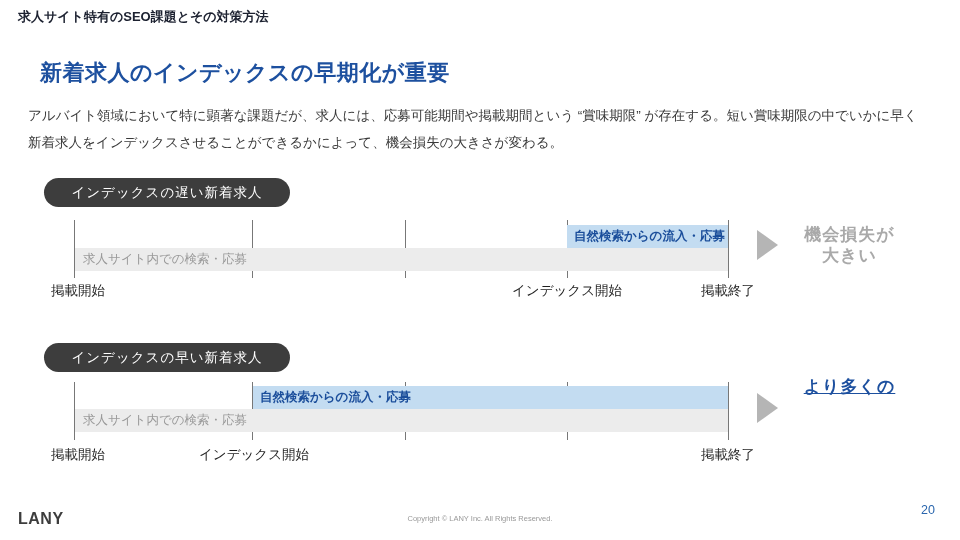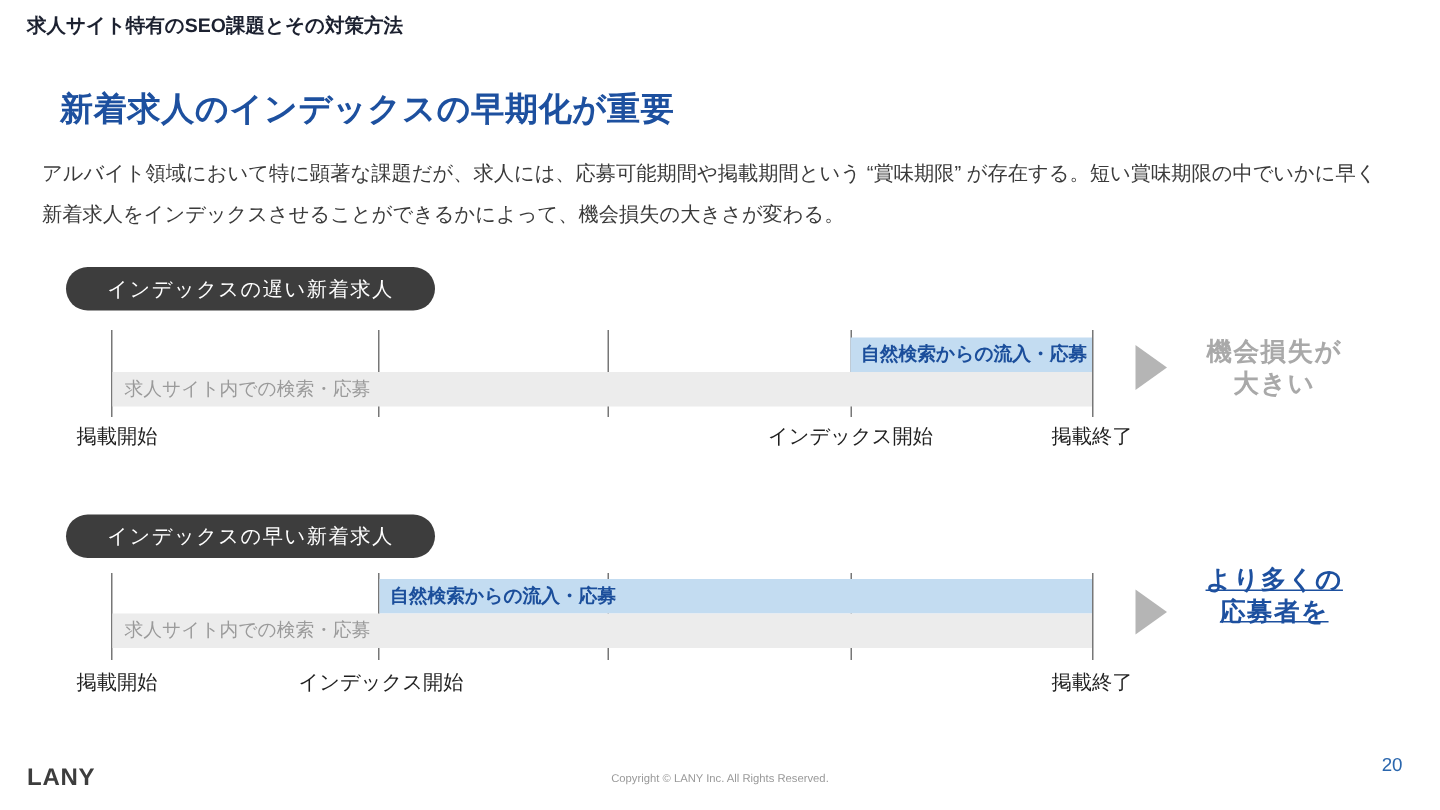--- a/index.html
+++ b/index.html
@@ -147,19 +147,18 @@
   <div class="tick p4"></div>
   <div class="tick p5"></div>
   <div class="bar blue-bar">自然検索からの流入・応募</div>
   <div class="bar gray-bar">求人サイト内での検索・応募</div>
   <div class="axis-label label-start">掲載開始</div>
   <div class="axis-label label-index">インデックス開始</div>
   <div class="axis-label label-end">掲載終了</div>
   <div class="arrow"></div>
   <div class="result">
     <div>より多くの</div>
-    <div>応募者を</div>
   </div>
 </section>
 
 <div class="footer-logo">LANY</div>
 <div class="footer-copyright">Copyright © LANY Inc. All Rights Reserved.</div>
 <div class="page-number">20</div>
 
 </body></html>

